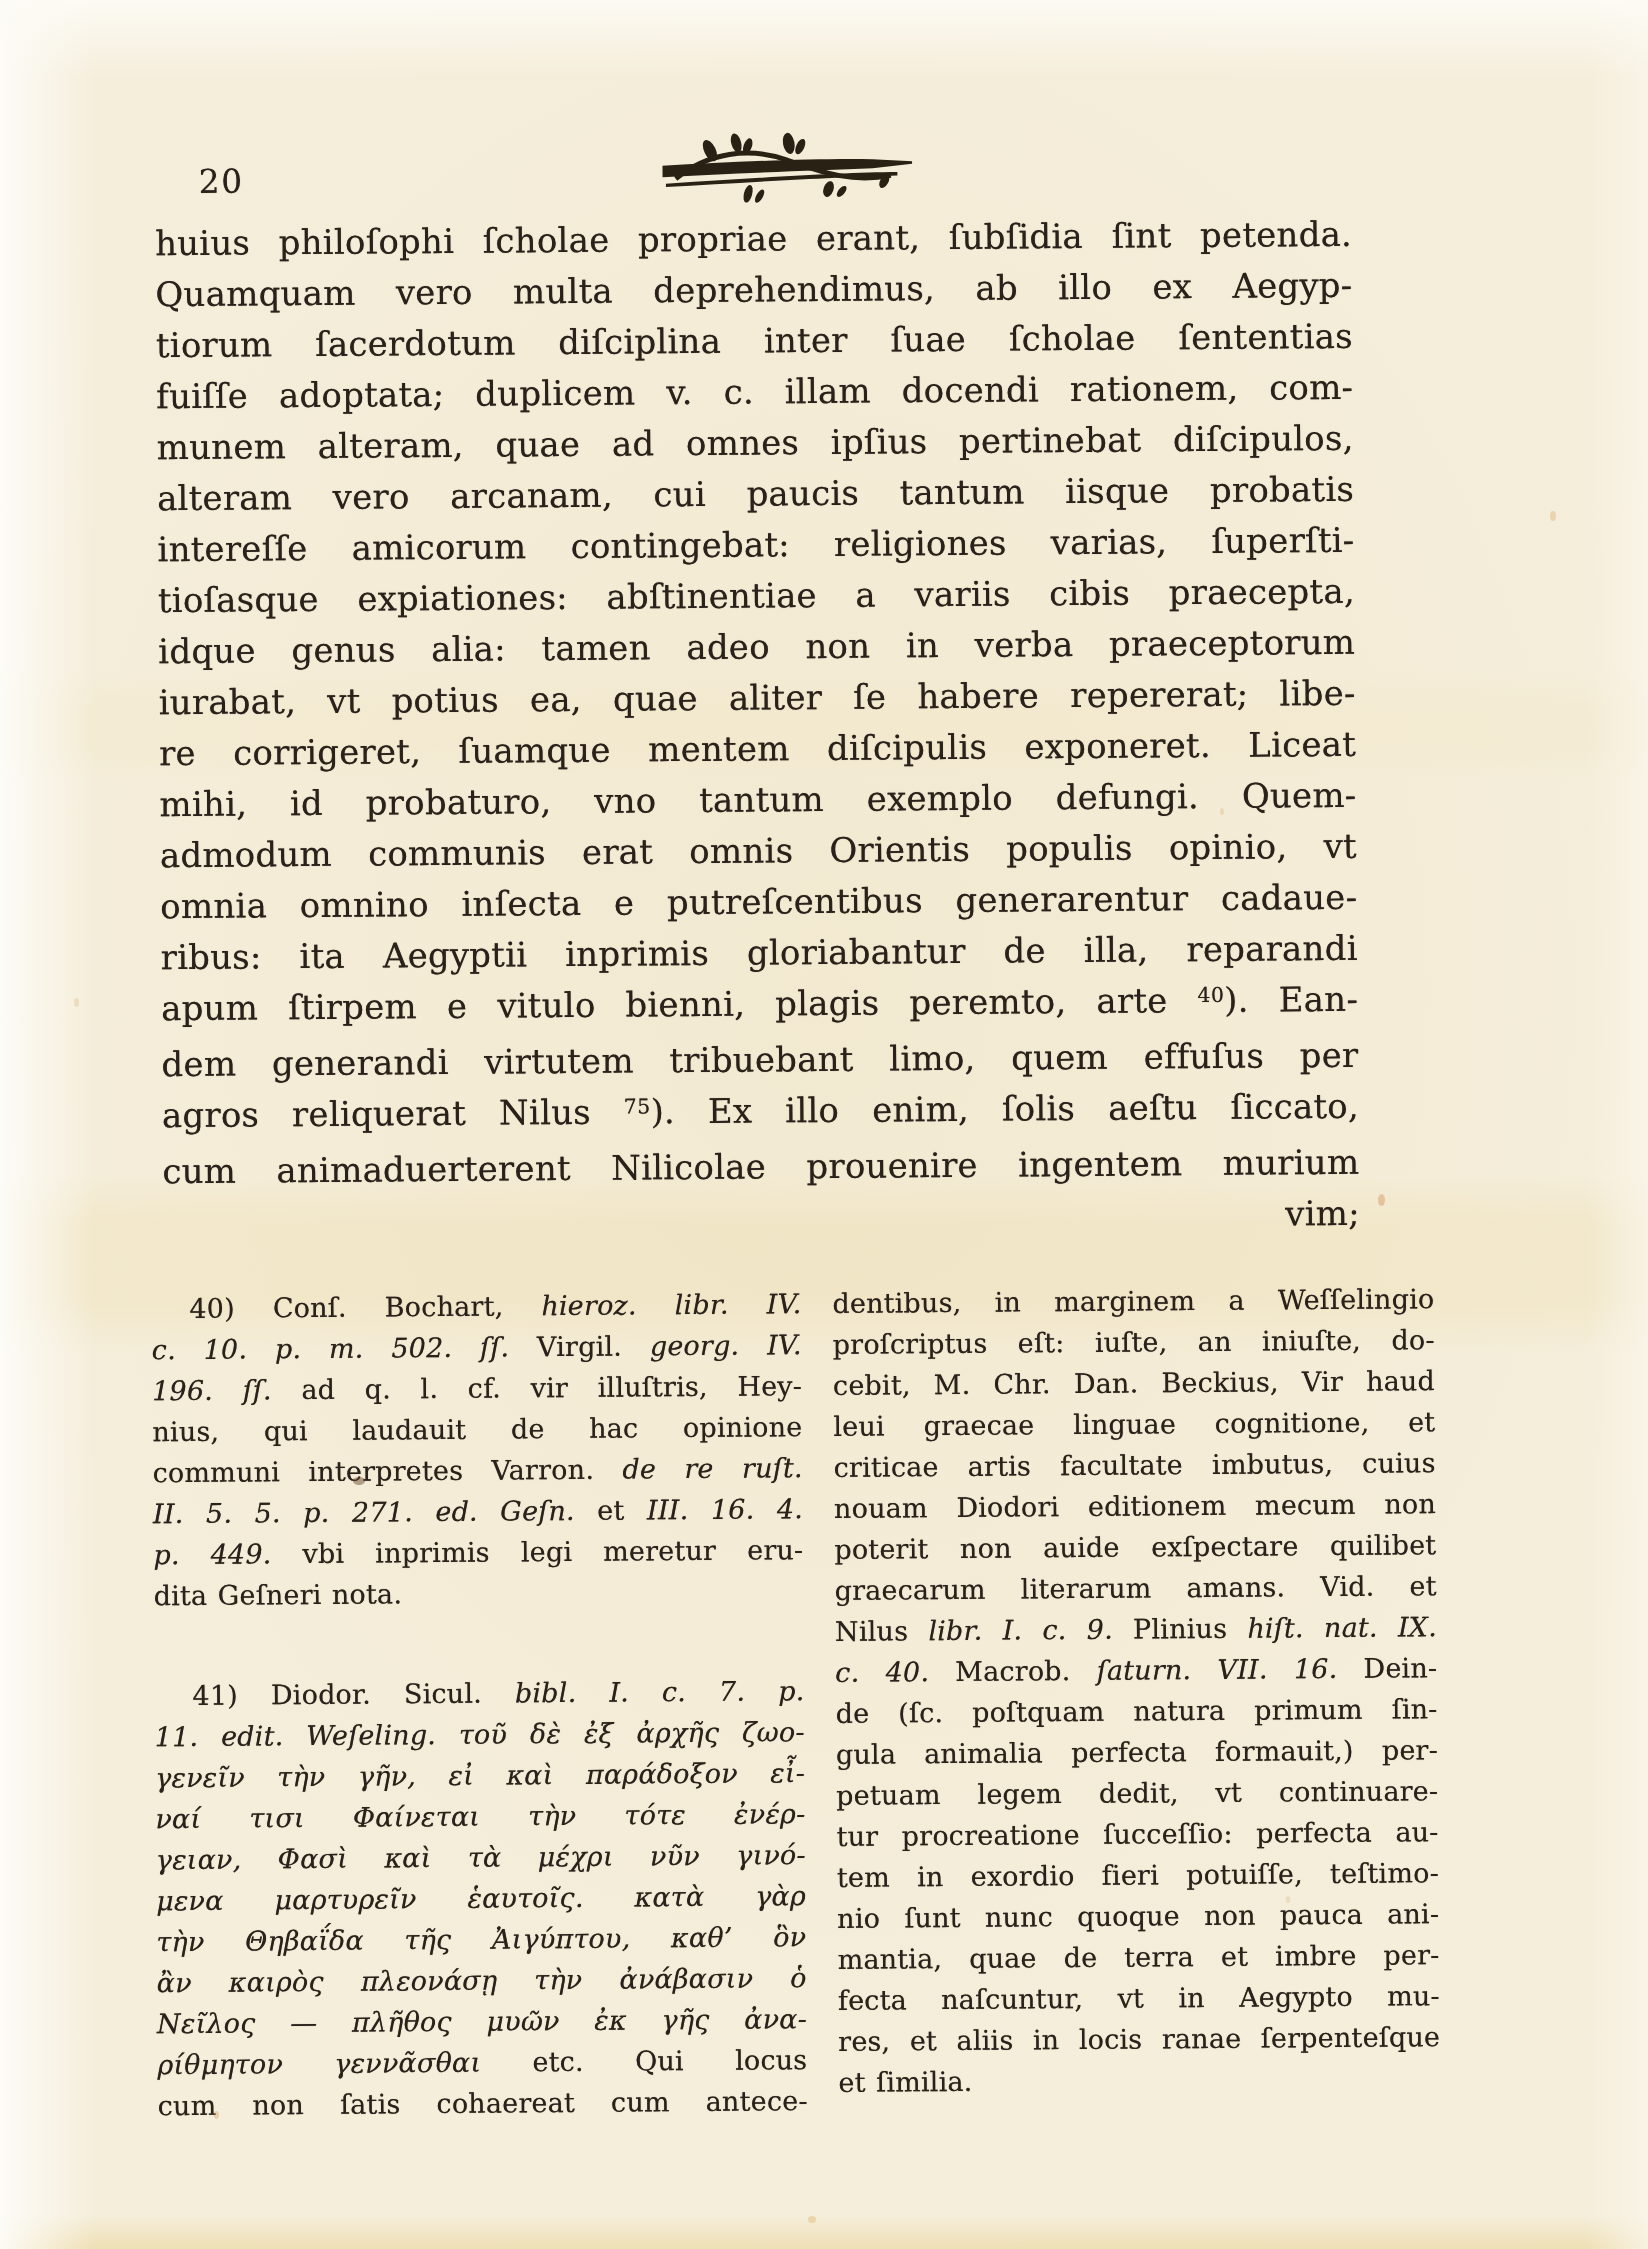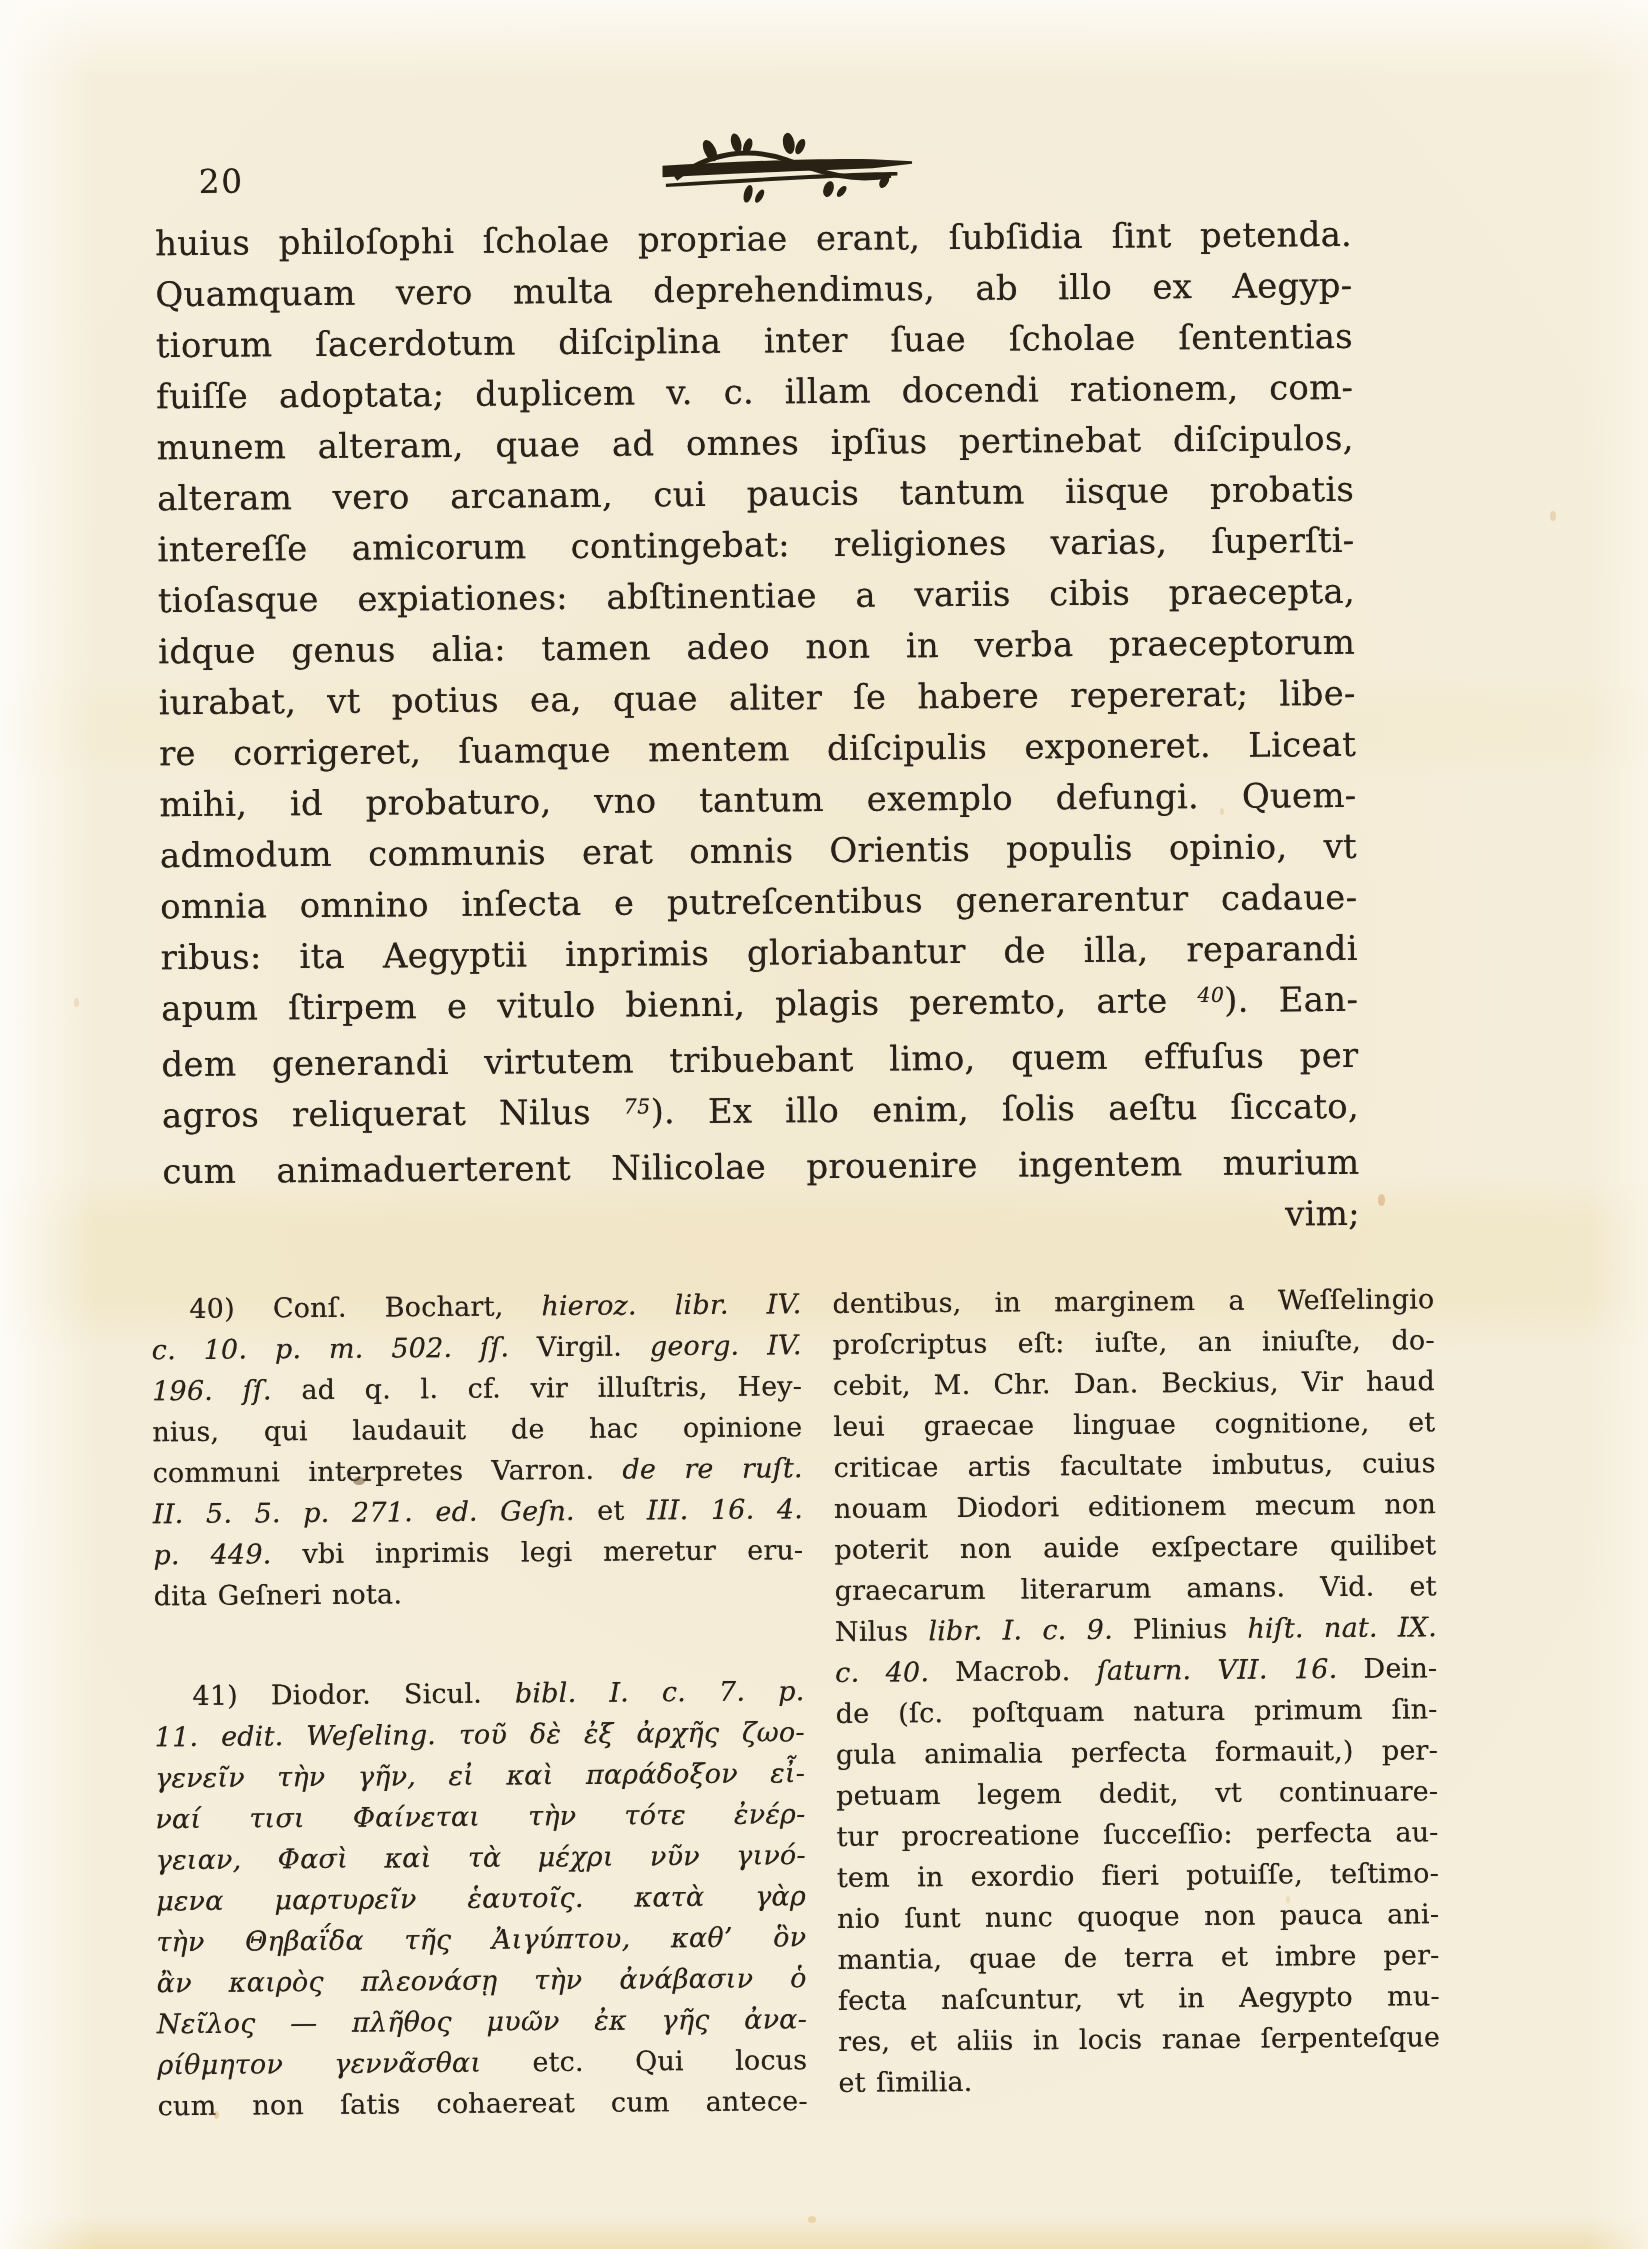--- a/index.html
+++ b/index.html
@@ -39,21 +39,21 @@
     font-size:27px;line-height:41px;word-spacing:1.6px;letter-spacing:0.2px;
   }
   .fn-left{left:150px;width:650px;}
   .fn-right{left:831px;width:602px;}
   .fn-gap{height:59px;}
   .tline{text-align:justify;text-align-last:justify;}
   .tline.al-left{text-align-last:left;}
   .tline.al-right{text-align-last:right;}
   .tline.ind{text-indent:38px;}
   .seg-i,.seg-g{font-style:italic;}
-  .seg-s{font-size:.6em;position:relative;top:-.5em;letter-spacing:0.4px;font-style:italic;}
+  .seg-s{font-size:.6em;position:relative;top:-.5em;letter-spacing:0.4px;}
   .fleck{position:absolute;border-radius:50%;pointer-events:none;}
 </style>
 </head>
 <body>
 
 <div class="page">
   <div class="sheet">
 
     <div class="pagenum">20</div>
 

